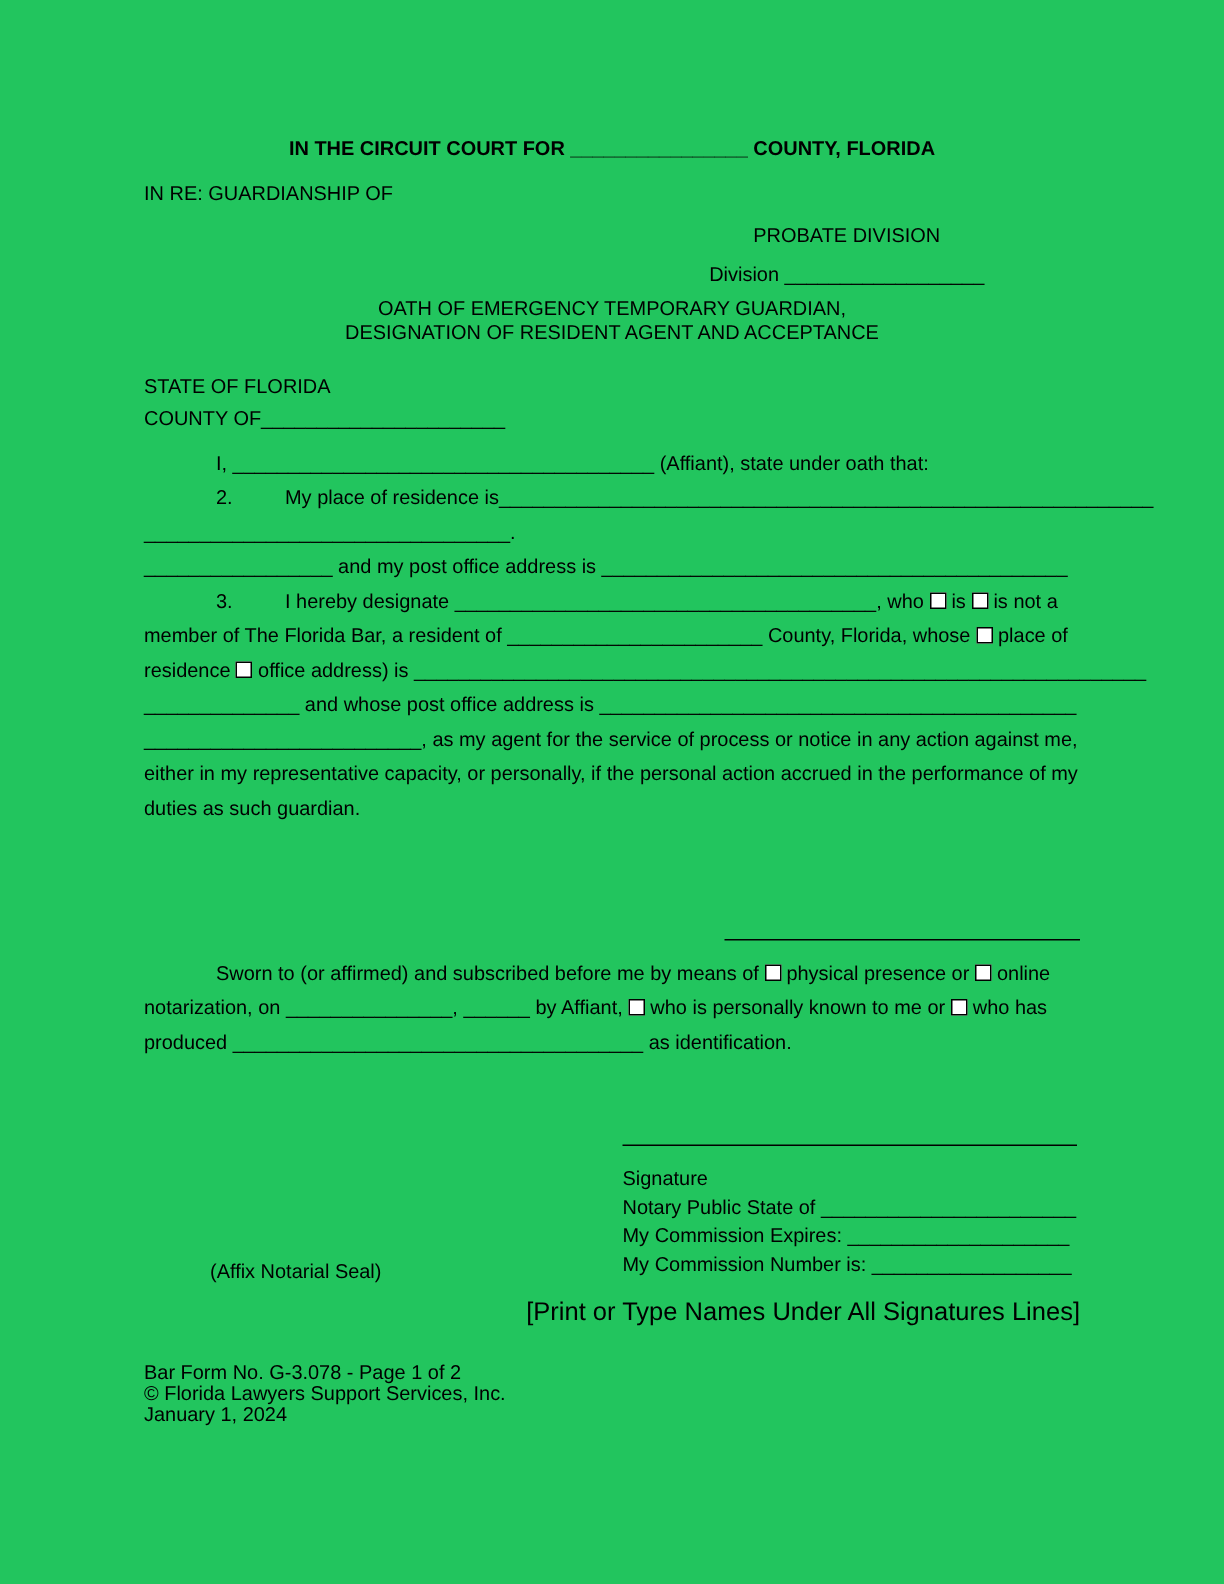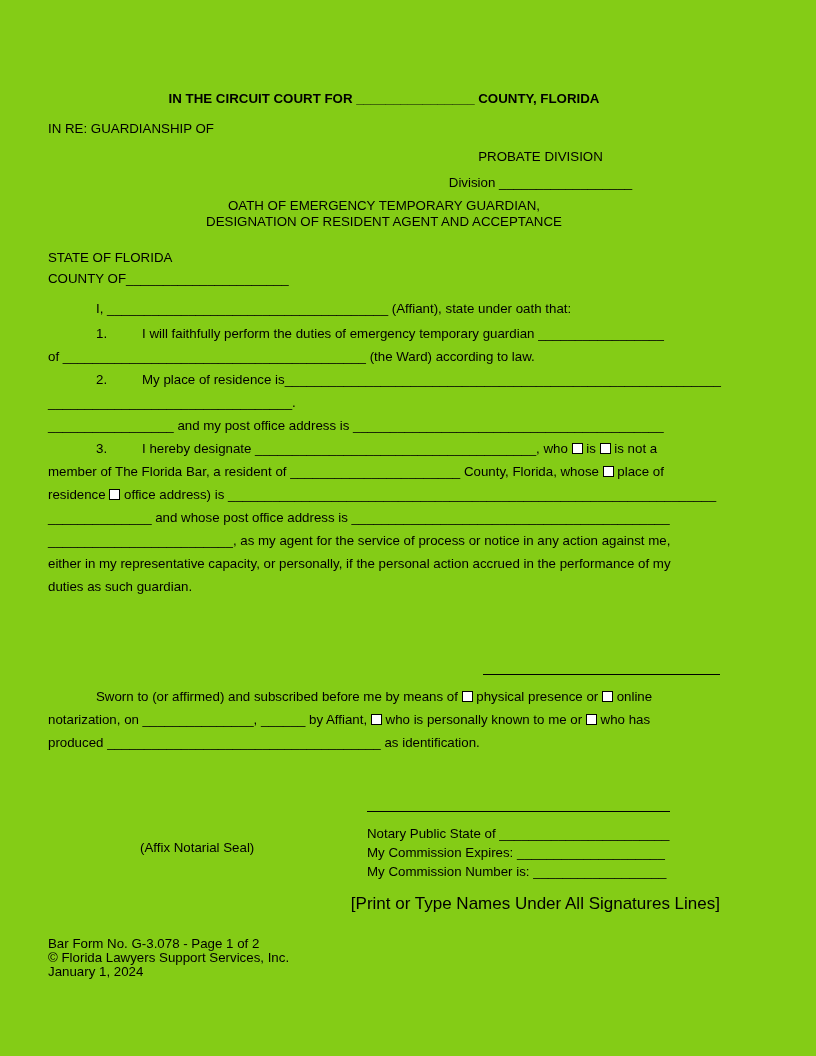--- a/index.html
+++ b/index.html
@@ -1,26 +1,26 @@
 <!DOCTYPE html>
 <html><head>
 <meta charset="utf-8">
 <style>
   * { margin:0; padding:0; box-sizing:border-box; }
   html, body { background:#ffffff; }
   .page {
     position:relative;
     width:816px; height:1056px;
     margin:0 auto;
-    background:#84cc16;
+    background:#22c55e;
     color:#000;
     font-family:"Liberation Sans","DejaVu Sans",sans-serif;
     font-size:13.3px;
     line-height:23px;
-    padding:87px 96px 0 48px;
+    padding:87px 96px 0 96px;
     overflow:hidden;
   }
   .ln { white-space:nowrap; }
   .court-header { text-align:center; font-weight:bold; white-space:nowrap; }
   .in-re { margin-top:7px; }
   .probate-block { margin-left:313px; margin-top:4px; line-height:26px;text-align:center; }
   .form-title { text-align:center; margin-top:2px; line-height:16px; }
   .venue { margin-top:17px; line-height:21px; }
   .para-affiant { margin-top:8px; }
   .para-1 { margin-top:2px; }
@@ -57,24 +57,20 @@
     <div class="ln">DESIGNATION OF RESIDENT AGENT AND ACCEPTANCE</div>
   </div>
 
   <div class="venue">
     <div class="ln">STATE OF FLORIDA</div>
     <div class="ln">COUNTY OF______________________</div>
   </div>
 
   <div class="ln para-affiant"><span class="tab"></span><span>I, ______________________________________ (Affiant), state under oath that:</span></div>
 
-  <div class="para-1">
-    <div class="ln"><span class="tab"></span><span class="num">1.</span><span>I will faithfully perform the duties of emergency temporary guardian _________________</span></div>
-    <div class="ln">of _________________________________________ (the Ward) according to law.</div>
-  </div>
 
   <div>
     <div class="ln"><span class="tab"></span><span class="num">2.</span><span>My place of residence is___________________________________________________________</span></div>
     <div class="ln">_________________________________.</div>
     <div class="ln">_________________ and my post office address is __________________________________________</div>
   </div>
 
   <div>
     <div class="ln"><span class="tab"></span><span class="num">3.</span><span>I hereby designate ______________________________________, who </span><span class="cb"></span><span> is </span><span class="cb"></span><span> is not  a</span></div>
     <div class="ln"><span>member of The Florida Bar, a resident of _______________________ County, Florida, whose </span><span class="cb"></span><span> place of</span></div>
@@ -90,20 +86,21 @@
   <div class="sworn">
     <div class="ln"><span class="tab"></span><span>Sworn to (or affirmed) and subscribed before me by means of </span><span class="cb"></span><span> physical presence or </span><span class="cb"></span><span> online</span></div>
     <div class="ln"><span>notarization, on _______________, ______ by Affiant, </span><span class="cb"></span><span> who is personally known to me or </span><span class="cb"></span><span> who has</span></div>
     <div class="ln">produced _____________________________________ as identification.</div>
   </div>
 
   <div class="seal-note">(Affix Notarial Seal)</div>
 
   <div class="notary-block">
     <div class="notary-sigline"></div>
+    <div class="ln">Signature</div>
     <div class="ln">Notary Public State of _______________________</div>
     <div class="ln">My Commission Expires: ____________________</div>
     <div class="ln">My Commission Number is: __________________</div>
   </div>
 
   <div class="print-note">[Print or Type Names Under All Signatures Lines]</div>
 
   <div class="footer">
     <div class="ln">Bar Form No. G-3.078 - Page 1 of 2</div>
     <div class="ln">© Florida Lawyers Support Services, Inc.</div>

